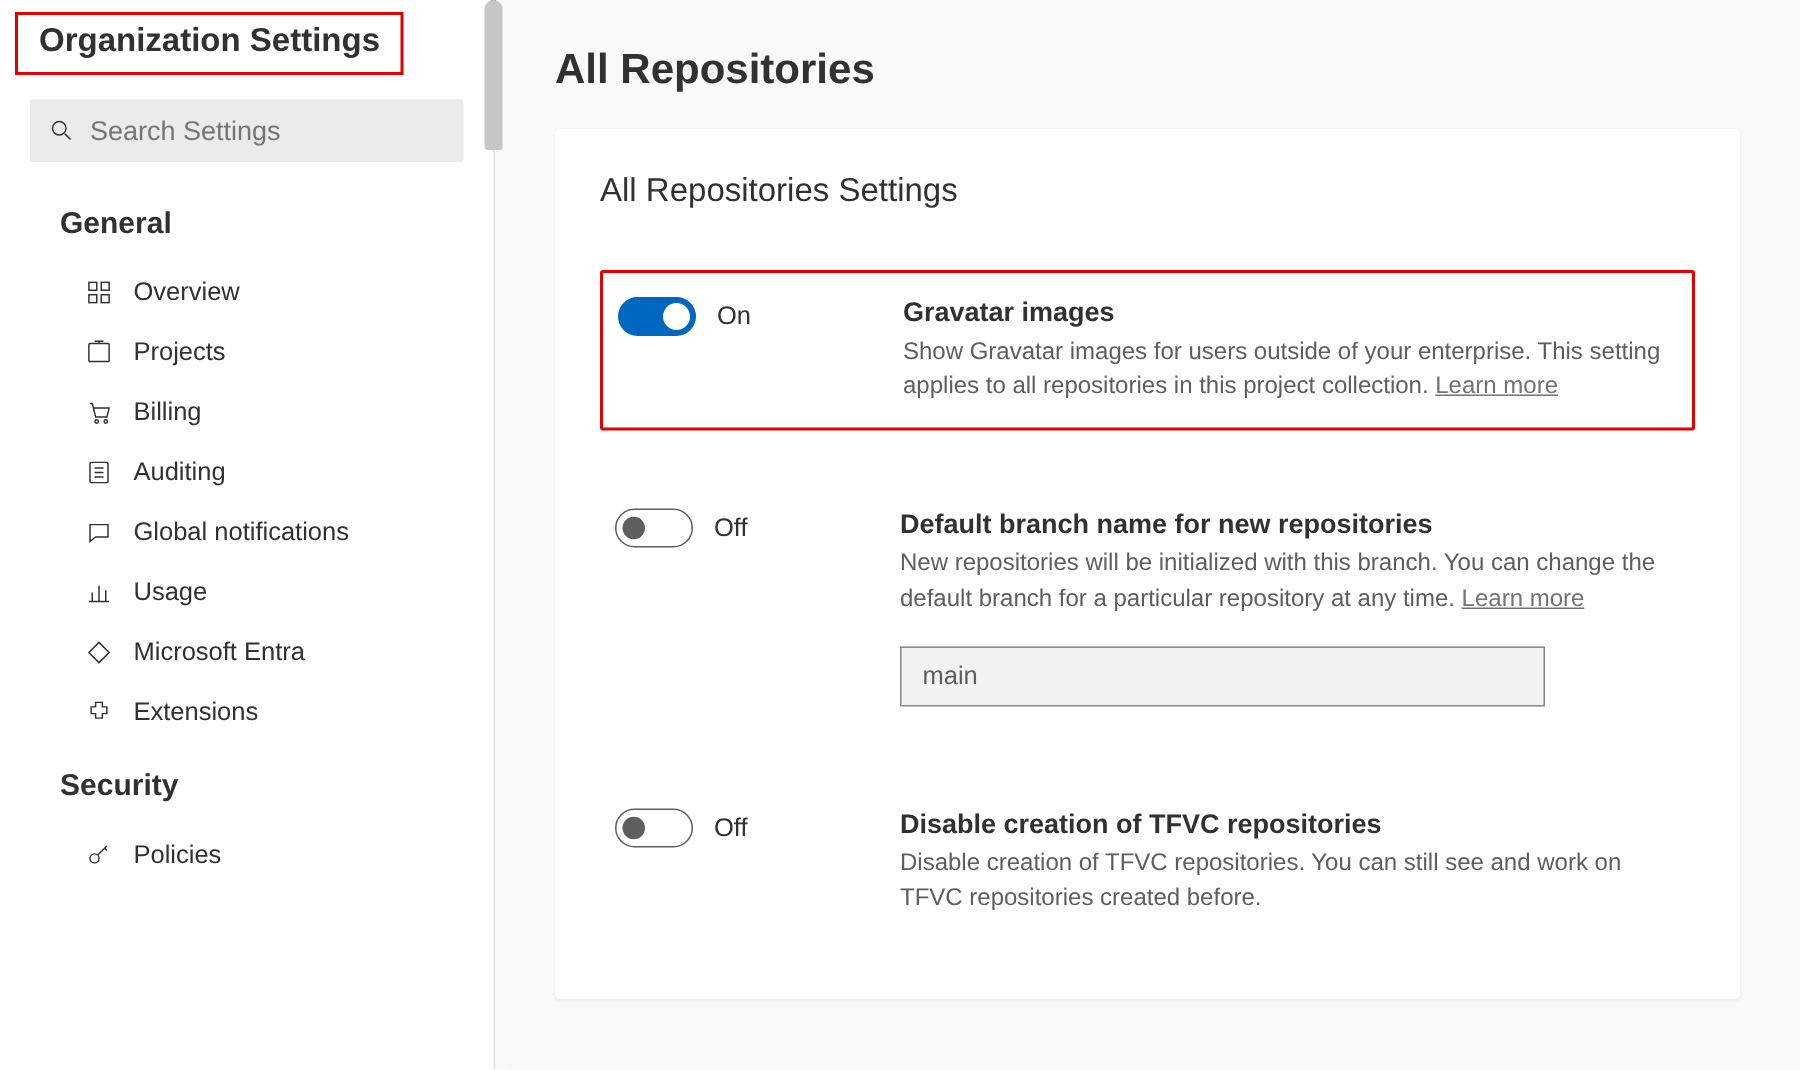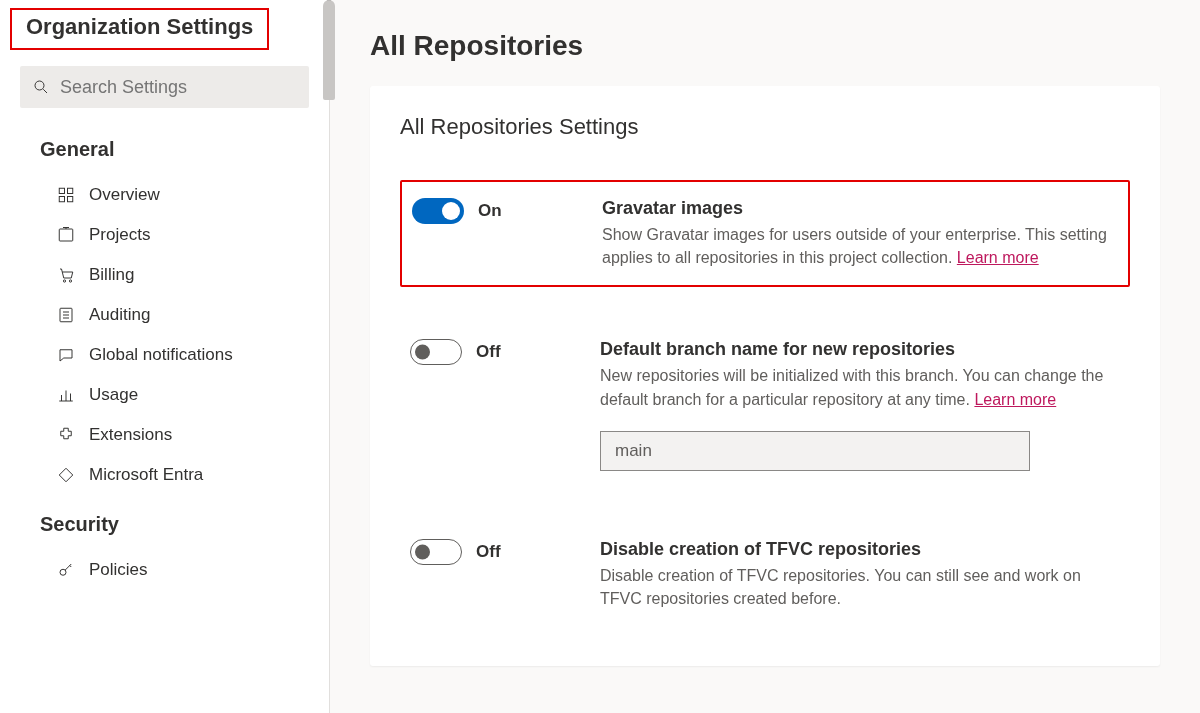--- a/index.html
+++ b/index.html
@@ -129,21 +129,20 @@
   .setting-row.highlight {
     border: 2px solid #e30000;
     border-radius: 2px;
   }
   .toggle-wrap {
     display: flex;
     align-items: center;
     gap: 14px;
     width: 160px;
     flex-shrink: 0;
-    font-weight: bold;
   }
   .toggle {
     width: 52px;
     height: 26px;
     border-radius: 13px;
     position: relative;
     cursor: pointer;
   }
   .toggle.on { background: #0067c0; }
   .toggle.off { background: #fff; border: 1.5px solid #605e5c; }
@@ -163,21 +162,21 @@
     font-size: 18px;
     font-weight: 600;
     margin-bottom: 4px;
   }
   .setting-desc {
     font-size: 16px;
     color: #605e5c;
     line-height: 1.45;
   }
   .setting-desc a, .learn-link {
-    color: #be185d;
+    color: #737373;
     text-decoration: underline;
     cursor: pointer;
   }
   .branch-input {
     margin-top: 20px;
     width: 430px;
     height: 40px;
     border: 1px solid #8a8886;
     background: #f3f2f1;
     padding: 0 14px;
@@ -267,32 +266,32 @@
             <line x1="12" y1="20" x2="12" y2="6"></line>
             <line x1="18" y1="20" x2="18" y2="10"></line>
             <line x1="3" y1="20" x2="21" y2="20"></line>
           </svg>
         </span>
       <span>Usage</span>
     </div>
     <div class="nav-item">
       <span class="nav-icon">
           <svg viewBox="0 0 24 24">
+            <path d="M12 3l9 9-9 9-9-9z"></path>
+          </svg>
+        </span>
+      <span>Microsoft Entra</span>
+    </div>
+    <div class="nav-item">
+      <span class="nav-icon">
+          <svg viewBox="0 0 24 24">
             <path d="M9 3h6v4h4v6h-4v4H9v-4H5V7h4z"></path>
           </svg>
         </span>
       <span>Extensions</span>
-    </div>
-    <div class="nav-item">
-      <span class="nav-icon">
-          <svg viewBox="0 0 24 24">
-            <path d="M12 3l9 9-9 9-9-9z"></path>
-          </svg>
-        </span>
-      <span>Microsoft Entra</span>
     </div>
   </div>
 
   <div class="sidebar-section">
     <div class="section-heading">Security</div>
     <div class="nav-item">
       <span class="nav-icon">
           <svg viewBox="0 0 24 24">
             <circle cx="8" cy="15" r="4"></circle>
             <path d="M11 12l8-8"></path>

